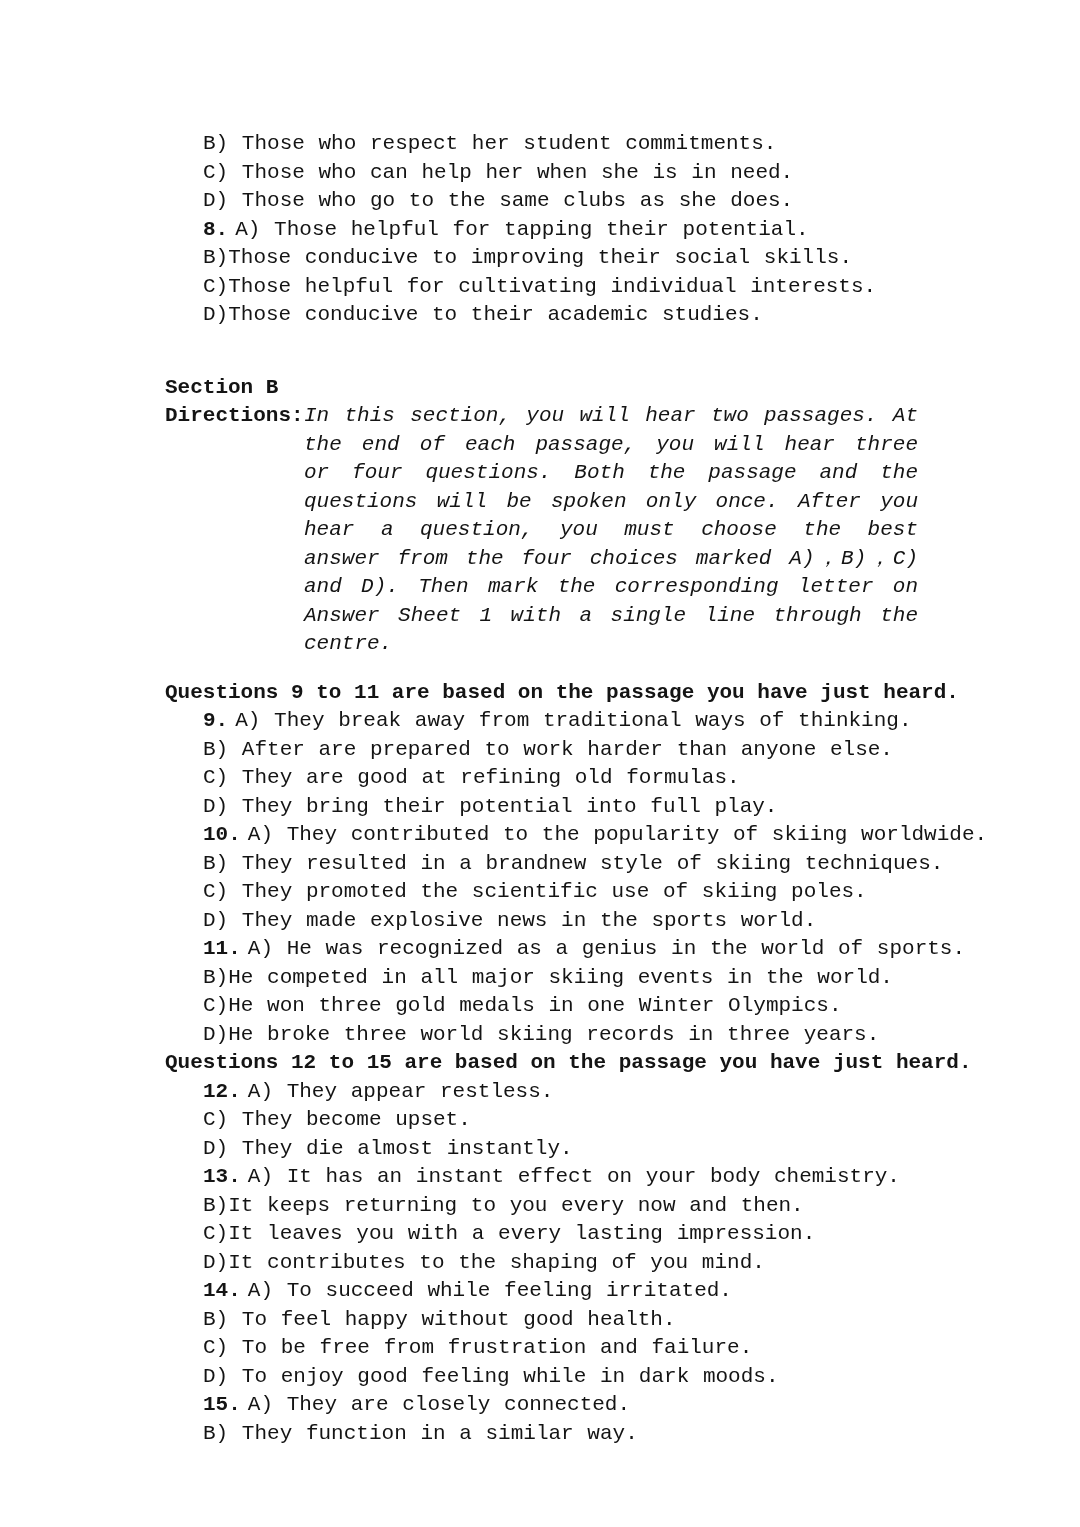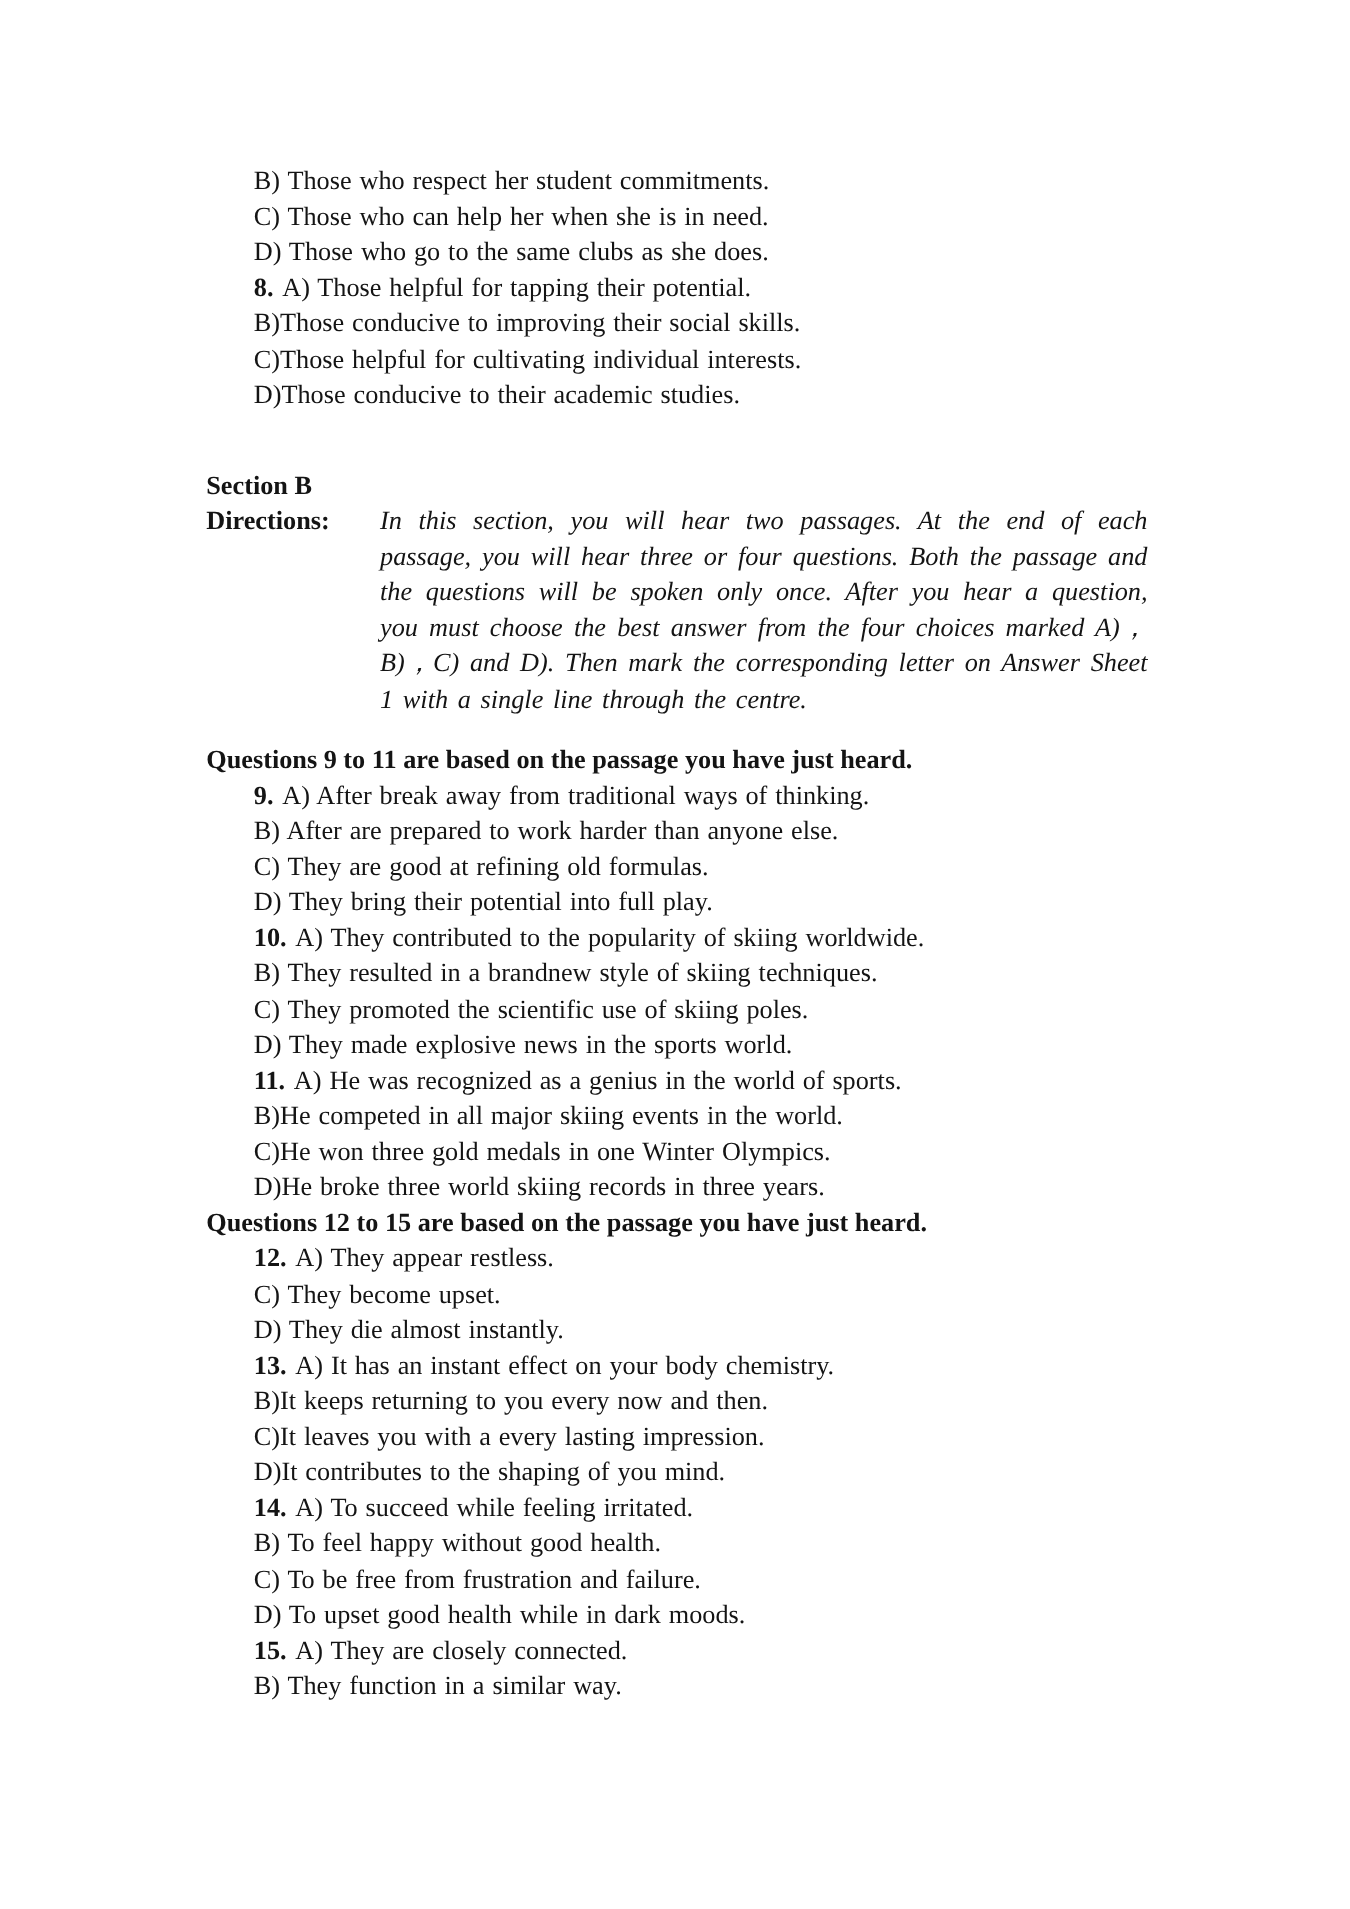--- a/index.html
+++ b/index.html
@@ -4,21 +4,21 @@
 <style>
   * { margin: 0; padding: 0; box-sizing: border-box; }
   html, body { background: #e8e8e8; }
   .page {
     position: relative;
     width: 1080px;
     height: 1527px;
     margin: 0 auto;
     background: #ffffff;
     color: #141414;
-    font-family: Liberation Serif, serif;
+    font-family: Liberation Mono, monospace;
     font-size: 21px;
     line-height: 28.5px;
     overflow: hidden;
   }
   .content {
     position: absolute;
     top: 130px;
     left: 165px;
     width: 753px;
   }
@@ -63,21 +63,21 @@
 
     <div class="directions">
       <div class="dir-label">Directions:</div>
       <div class="dir-body">In this section, you will hear two passages. At the end of each passage, you will hear three or four questions. Both the passage and the questions will be spoken only once. After you hear a question, you must choose the best answer from the four choices marked A)，B)，C) and D). Then mark the corresponding letter on Answer Sheet 1 with a single line through the centre.</div>
     </div>
 
     <div class="line heading mt-questions">Questions 9 to 11 are based on the passage you have just heard.</div>
 
     <div>
       <div class="line opt">
-        <span class="num">9.</span><span>A) After break away from traditional ways of thinking.</span>
+        <span class="num">9.</span><span>A) They break away from traditional ways of thinking.</span>
       </div>
       <div class="line opt">B) After are prepared to work harder than anyone else.</div>
       <div class="line opt">C) They are good at refining old formulas.</div>
       <div class="line opt">D) They bring their potential into full play.</div>
     </div>
 
     <div>
       <div class="line opt">
         <span class="num">10.</span><span>A) They contributed to the popularity of skiing worldwide.</span>
       </div>
@@ -113,21 +113,21 @@
       <div class="line opt">C)It leaves you with a every lasting impression.</div>
       <div class="line opt">D)It contributes to the shaping of you mind.</div>
     </div>
 
     <div>
       <div class="line opt">
         <span class="num">14.</span><span>A) To succeed while feeling irritated.</span>
       </div>
       <div class="line opt">B) To feel happy without good health.</div>
       <div class="line opt">C) To be free from frustration and failure.</div>
-      <div class="line opt">D) To upset good health while in dark moods.</div>
+      <div class="line opt">D) To enjoy good feeling while in dark moods.</div>
     </div>
 
     <div>
       <div class="line opt">
         <span class="num">15.</span><span>A) They are closely connected.</span>
       </div>
       <div class="line opt">B) They function in a similar way.</div>
     </div>
 
   </div>

